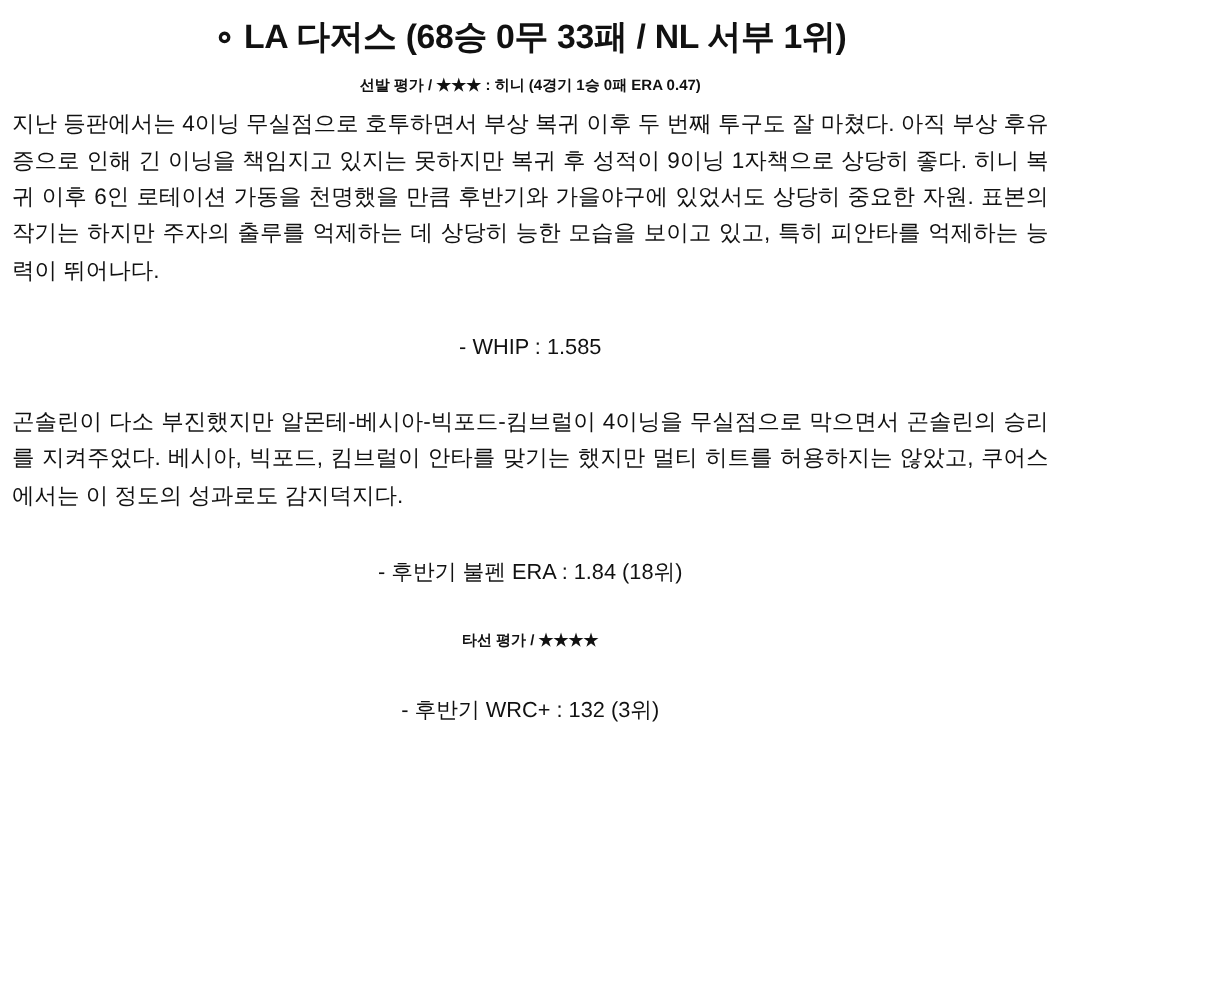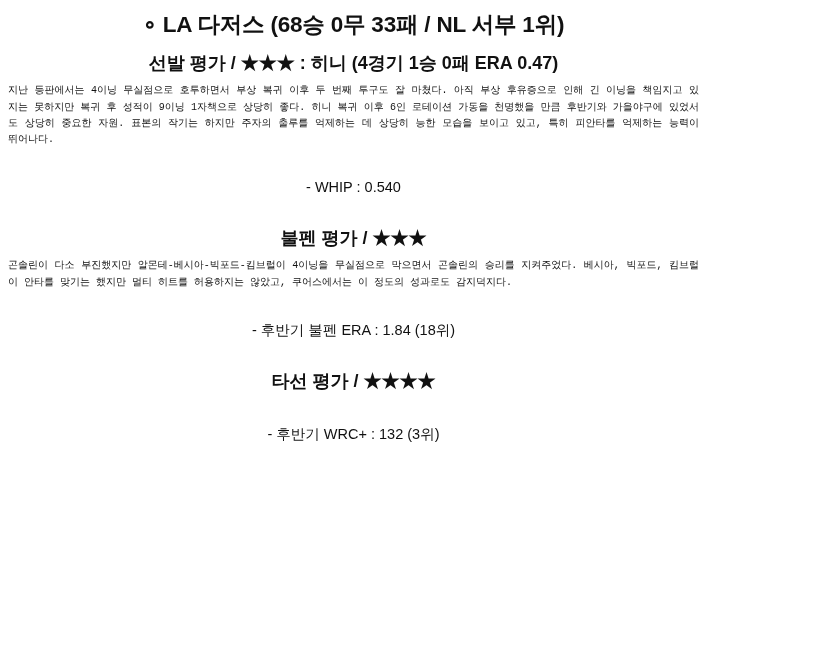--- a/index.html
+++ b/index.html
@@ -22,33 +22,32 @@
   .title {
     text-align: center;
     font-size: 22.5px;
     font-weight: bold;
     line-height: 1.35;
     margin: 4px 0 10px 0;
     letter-spacing: -0.2px;
   }
   .section-head {
     text-align: center;
-    font-size: 18px;
+    font-size: 10px;
     font-weight: bold;
     line-height: 1.5;
     margin: 0 0 6px 0;
   }
   .body-text {
-    font-size: 10px;
+    font-size: 15px;
     line-height: 1.62;
     text-align: justify;
     text-justify: inter-character;
     word-break: break-all;
     margin: 0 0 6px 0;
-    font-family: Liberation Mono, monospace;
   }
   .stat-line {
     text-align: center;
     font-size: 14.5px;
     line-height: 1.6;
     margin: 0;
   }
   .gap-md { height: 22px; }
   .gap-lg { height: 26px; }
   .block { margin: 0; padding: 0; }
@@ -57,27 +56,26 @@
 <body>
 
 <div class="page">
 
   <div class="title">∘ LA 다저스 (68승 0무 33패 / NL 서부 1위)</div>
 
   <div class="block">
     <div class="section-head">선발 평가 / ★★★ : 히니 (4경기 1승 0패 ERA 0.47)</div>
     <div class="body-text">지난 등판에서는 4이닝 무실점으로 호투하면서 부상 복귀 이후 두 번째 투구도 잘 마쳤다. 아직 부상 후유증으로 인해 긴 이닝을 책임지고 있지는 못하지만 복귀 후 성적이 9이닝 1자책으로 상당히 좋다. 히니 복귀 이후 6인 로테이션 가동을 천명했을 만큼 후반기와 가을야구에 있었서도 상당히 중요한 자원. 표본의 작기는 하지만 주자의 출루를 억제하는 데 상당히 능한 모습을 보이고 있고, 특히 피안타를 억제하는 능력이 뛰어나다.</div>
     <div class="gap-md"></div>
-    <div class="stat-line">- WHIP : 0.540</div>
+    <div class="stat-line">- WHIP : 1.585</div>
   </div>
 
   <div class="gap-lg"></div>
 
   <div class="block">
-    <div class="section-head">불펜 평가 / ★★★</div>
     <div class="body-text">곤솔린이 다소 부진했지만 알몬테-베시아-빅포드-킴브럴이 4이닝을 무실점으로 막으면서 곤솔린의 승리를 지켜주었다. 베시아, 빅포드, 킴브럴이 안타를 맞기는 했지만 멀티 히트를 허용하지는 않았고, 쿠어스에서는 이 정도의 성과로도 감지덕지다.</div>
     <div class="gap-md"></div>
     <div class="stat-line">- 후반기 불펜 ERA : 1.84 (18위)</div>
   </div>
 
   <div class="gap-lg"></div>
 
   <div class="block">
     <div class="section-head">타선 평가 / ★★★★</div>
     <div class="gap-md"></div>

